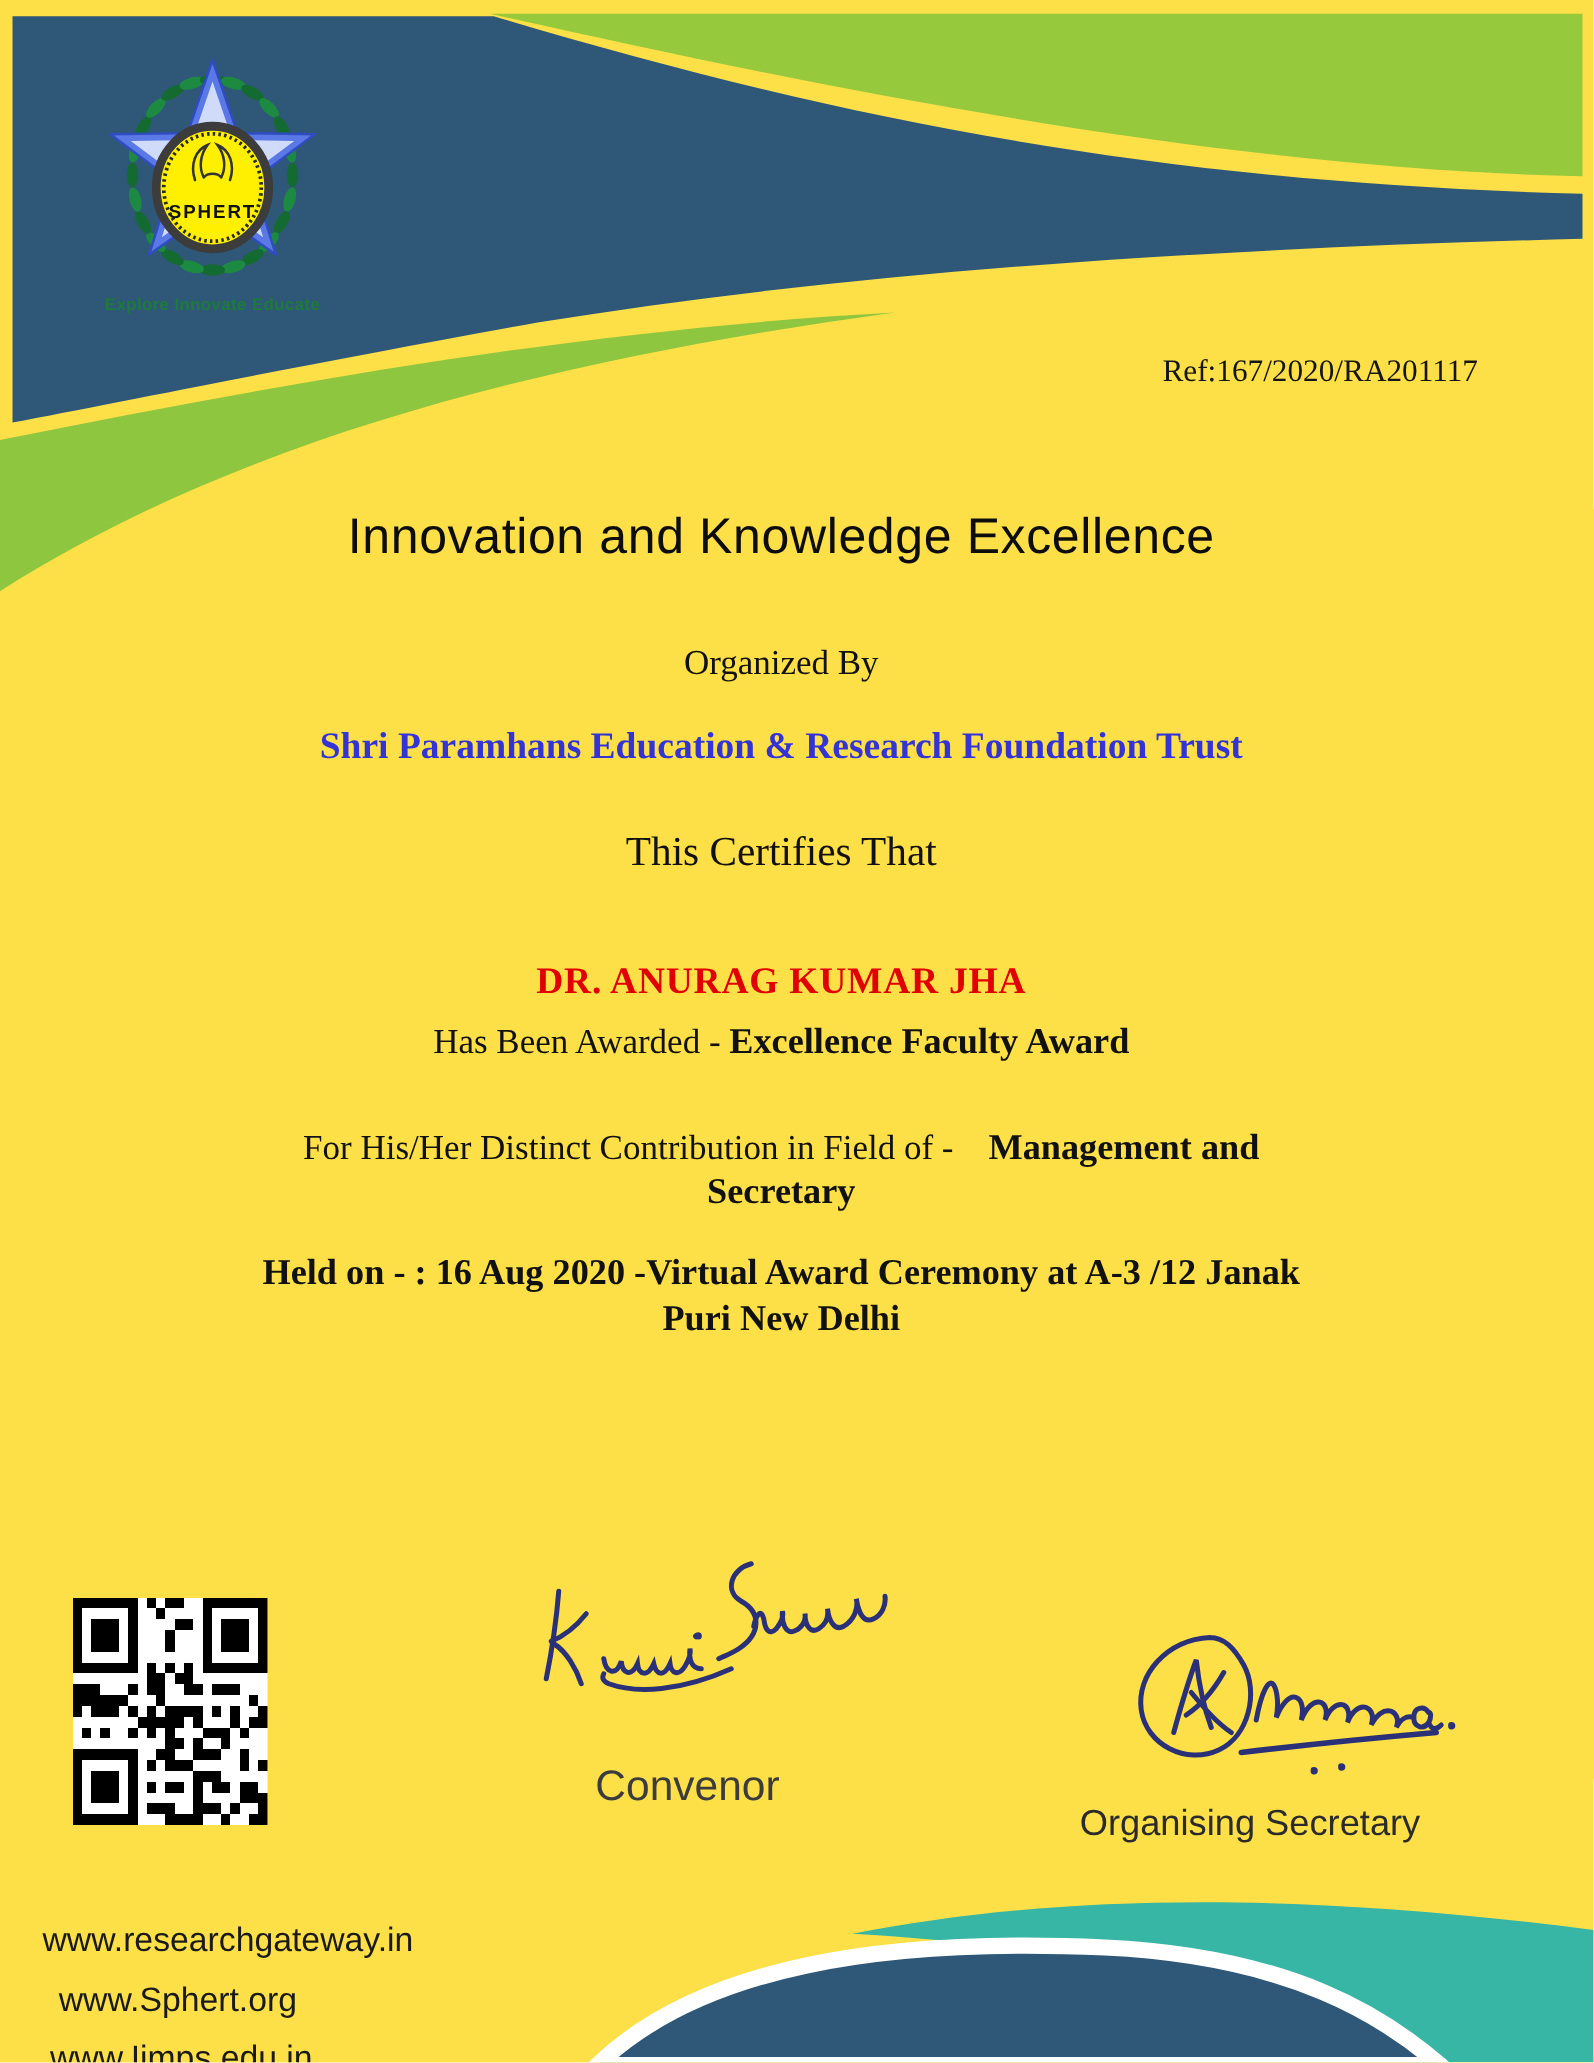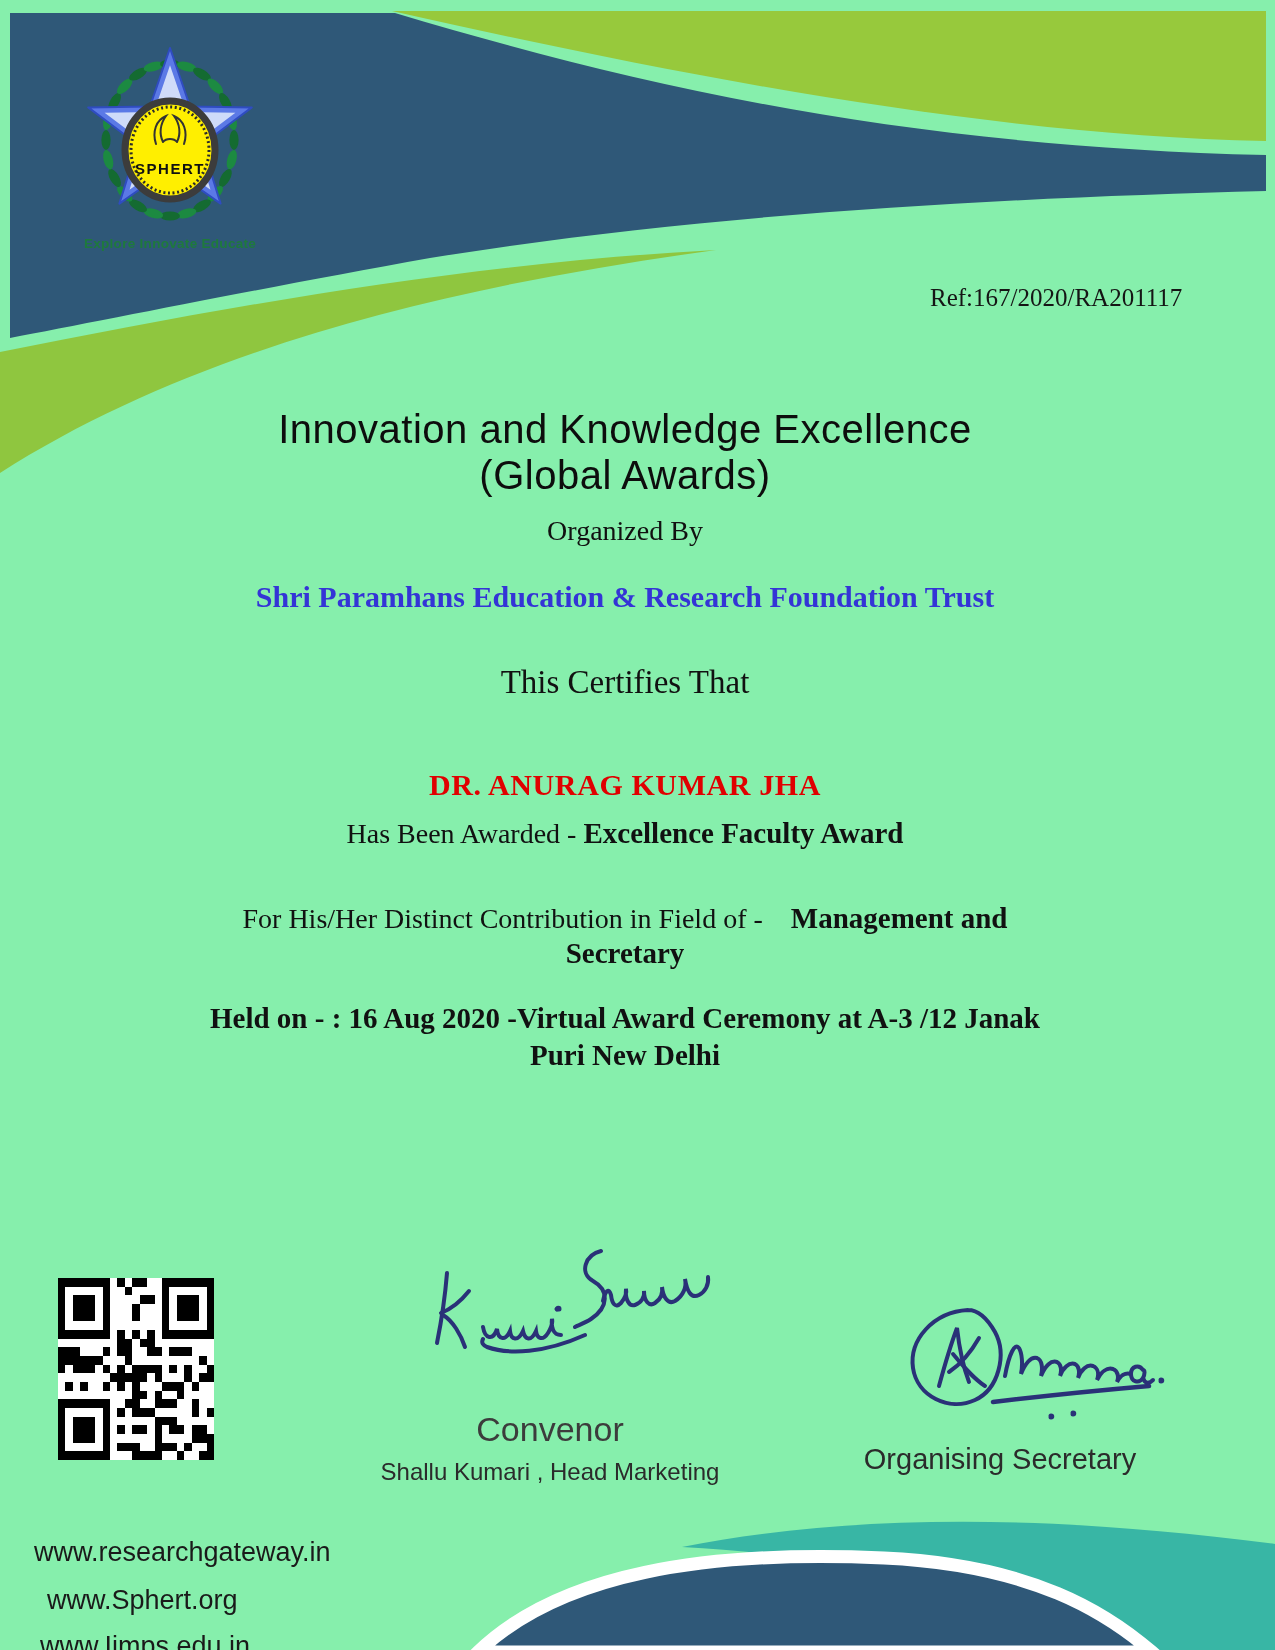--- a/index.html
+++ b/index.html
@@ -1,16 +1,16 @@
 <!DOCTYPE html>
 <html><head>
 <meta charset="utf-8">
 <style>
   html,body{margin:0;padding:0;background:#ffffff;}
-  #page{position:relative;width:1275px;height:1650px;background:#86efac;overflow:hidden;
+  #page{position:relative;width:1275px;height:1650px;background:#fde047;overflow:hidden;
         font-family:"Liberation Sans","DejaVu Sans",sans-serif;}
   svg{display:block;}
   .abs{position:absolute;}
   .cline{position:absolute;left:0;width:1250px;text-align:center;color:#111;white-space:pre-wrap;}
   .serif{font-family:"Liberation Serif","DejaVu Serif",serif;}
   .title{font-size:40px;letter-spacing:.5px;color:#0d0d0d;line-height:1.12;}
   .organized{font-size:28px;}
   .trust{font-size:30px;font-weight:bold;color:#3434d6;}
   .regd{font-size:20px;font-weight:bold;color:#141414;letter-spacing:.2px;}
   .certifies{font-size:33px;}
@@ -71,21 +71,20 @@
     <ellipse cx="112" cy="122" rx="45" ry="49" fill="#FFEF00" stroke="#3C3C3C" stroke-width="7"></ellipse>
     <ellipse cx="112" cy="122" rx="39" ry="43" fill="none" stroke="#2A2A2A" stroke-width="3" stroke-dasharray="2 2.6"></ellipse>
     <path d="M 98,116 C 94,104 98,92 108,88 C 102,96 101,106 105,114 M 126,116 C 130,104 126,92 116,88 C 122,96 123,106 119,114 M 105,114 C 108,110 116,110 119,114" fill="none" stroke="#333" stroke-width="2" stroke-linecap="round"></path>
     <text x="112" y="146" text-anchor="middle" font-size="15" font-weight="600" letter-spacing="1.5" fill="#111">SPHERT</text>
     <text x="112" y="220" text-anchor="middle" font-size="13.5" font-weight="bold" letter-spacing=".3" fill="#1E7A3C">Explore Innovate Educate</text>
   </svg>
 
   <div class="refline">Ref:167/2020/RA201117</div>
 
   <div class="cline title" style="top:407px">Innovation and Knowledge Excellence</div>
-  <div class="cline title" style="top:453px">(Global Awards)</div>
 
   <div class="cline serif organized" style="top:515px">Organized By</div>
 
   <div class="cline serif trust" style="top:580px">Shri Paramhans Education &amp; Research Foundation Trust</div>
 
   <div class="cline serif certifies" style="top:664px">This Certifies That</div>
 
   <div class="cline serif recipient" style="top:768px">DR. ANURAG KUMAR JHA</div>
 
   <div class="cline serif" style="top:817px"><span class="bodyline">Has Been Awarded - </span><span class="boldpart">Excellence Faculty Award</span></div>
@@ -332,21 +331,20 @@
       <path d="M 112,80 C 116,58 122,46 126,52 C 129,57 130,68 128,78 C 132,68 138,60 144,62 C 149,64 150,72 148,80 C 152,70 158,64 164,66 C 168,68 169,74 167,80 C 170,72 176,66 182,68 C 186,70 187,76 185,82 C 188,74 194,68 200,70 C 205,72 206,78 204,84 C 208,76 214,71 220,73 C 225,75 226,81 224,86 C 227,80 232,76 238,78"></path>
       <path d="M 250,74 C 246,68 238,70 238,78 C 238,86 246,88 250,82 C 252,78 252,74 250,74 M 250,82 C 252,88 256,88 260,84"></path>
       <path d="M 268,84 C 269,84 269,85 268,85" stroke-width="5"></path>
       <path d="M 100,106 C 150,100 210,94 256,90" stroke-width="4.5"></path>
       <path d="M 158,120 C 159,120 159,121 158,121" stroke-width="5"></path>
       <path d="M 180,117 C 181,117 181,118 180,118" stroke-width="5"></path>
     </g>
   </svg>
 
   <div class="convenor-title">Convenor</div>
-  <div class="convenor-name">Shallu Kumari , Head Marketing</div>
   <div class="secretary-title">Organising Secretary</div>
 
   <div class="weblink" style="left:34px;top:1490px">www.researchgateway.in</div>
   <div class="weblink" style="left:47px;top:1538px">www.Sphert.org</div>
   <div class="weblink" style="left:40px;top:1584px">www.Iimps.edu.in</div>
 
   <svg class="abs" style="left:0;top:1498px" width="1275" height="152" viewBox="0 0 1275 152" aria-hidden="true">
     <path d="M 682,49 C 840,18 1030,14 1275,46 L 1275,152 L 1146,152 C 1066,106 884,60 682,49 Z" fill="#38B6A5"></path>
     <path d="M 478,154 C 560,75 706,52 884,60 C 1034,67 1108,116 1152,154 Z" fill="#2F5878" stroke="#ffffff" stroke-width="13"></path>
   </svg>

